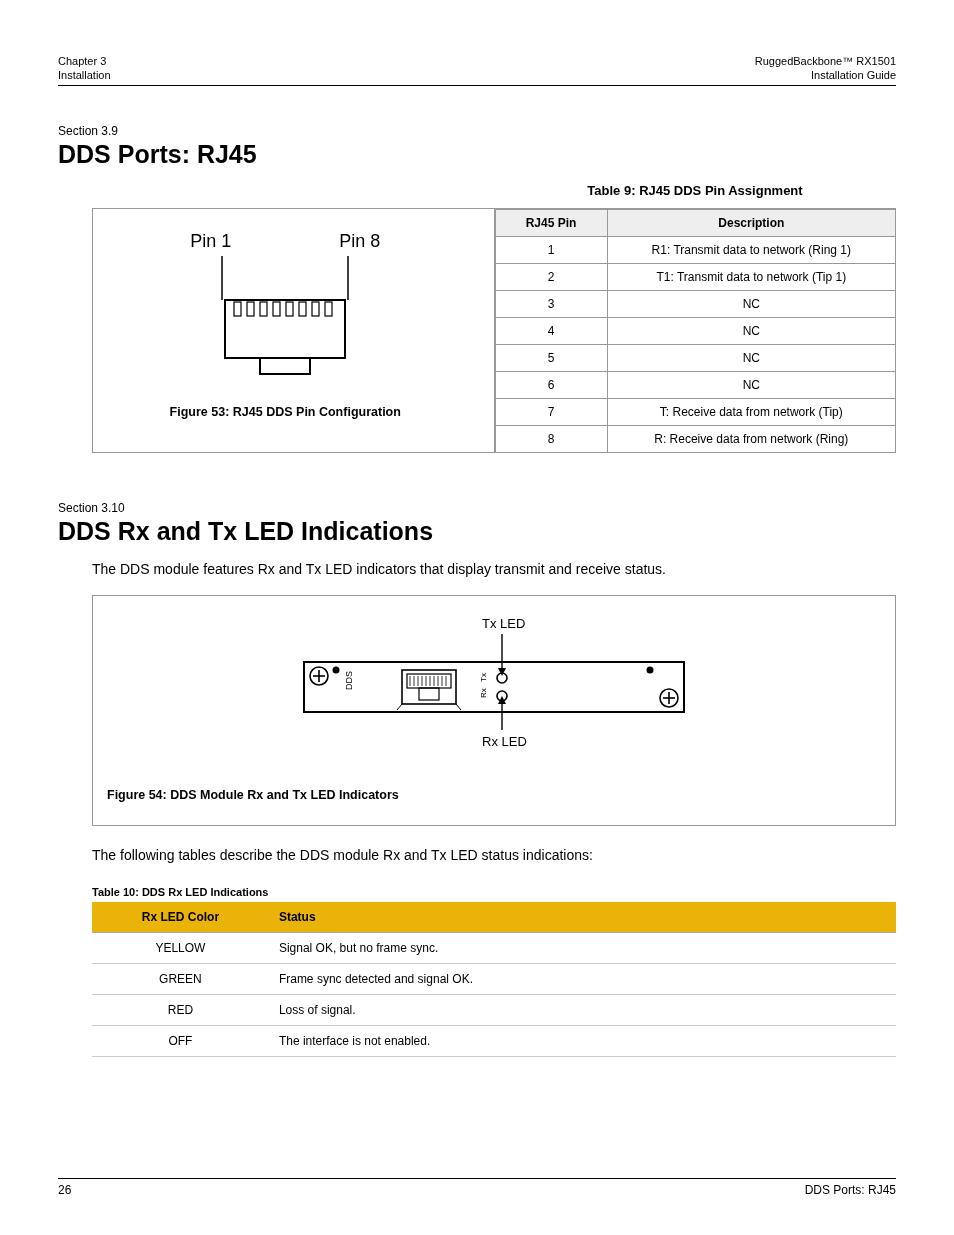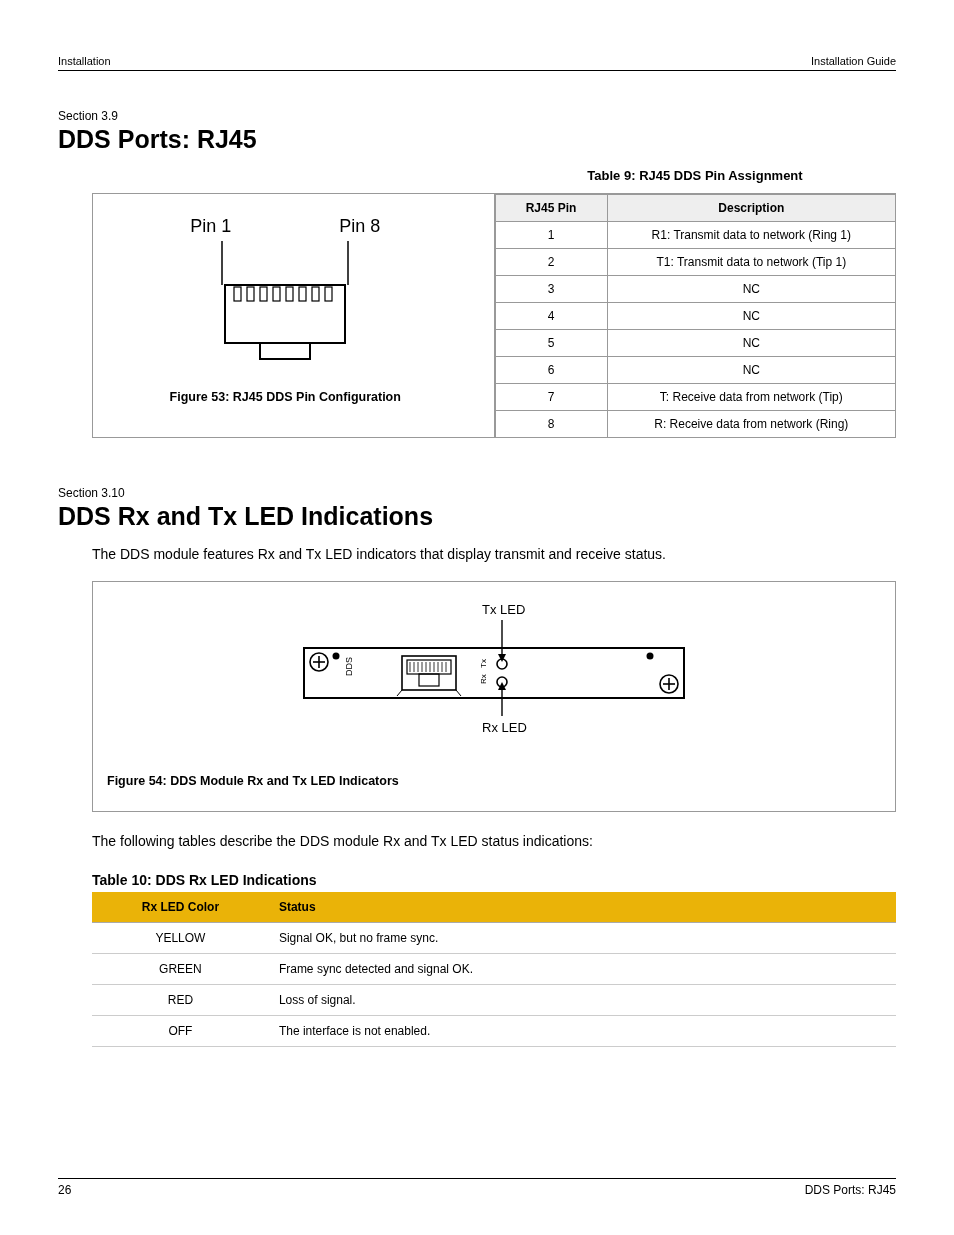--- a/index.html
+++ b/index.html
@@ -33,30 +33,38 @@
   .rj45-drawing { margin-top: 4px; }
   .rj45-labels { display: flex; justify-content: space-between; width: 190px; font-family: Arial; font-size: 18px; margin: 0 auto 4px auto;}
   .fig-box { width: 100%; border: 1px solid #999; padding: 18px 14px 10px 14px; margin-top: 16px; display: flex; flex-direction: column; align-items: center; }
   .fig-box .fig-caption2 { font-size: 12.5px; font-weight: bold; align-self: flex-start; margin-top: 14px; }
   table.led-table { width: 100%; border-collapse: collapse; font-size: 12px; margin-top: 4px; }
   table.led-table th { background: #eab308; font-weight: bold; padding: 8px 10px; border-bottom: 1px solid #aaa; }
   table.led-table th:first-child { text-align: center; width: 22%; }
   table.led-table th:nth-child(2) { text-align: left; }
   table.led-table td { padding: 8px 10px; border-bottom: 1px solid #ccc; }
   table.led-table td:first-child { text-align: center; }
-  .table-title { font-size: 14px; font-weight: bold; margin: 20px 0 2px 0; }
+  .table-title { font-size: 11px; font-weight: bold; margin: 20px 0 2px 0; }
   .ftr { position: absolute; bottom: 38px; left: 58px; right: 58px; }
   .ftr-rule { border: none; border-top: 1px solid #000; margin: 0 0 4px 0; }
   .ftr-row { display: flex; justify-content: space-between; font-size: 12px; }
   svg text { font-family: Arial, Helvetica, sans-serif; }
 </style>
 </head>
 <body>
 
 <div>
+  <div class="hdr-row">
+    <div class="hdr-left">
+      <div>Chapter 3</div>
+    </div>
+    <div class="hdr-right">
+      <div>RuggedBackbone™ RX1501</div>
+    </div>
+  </div>
   <div class="hdr-row">
     <div class="hdr-left">
       <div>Installation</div>
     </div>
     <div class="hdr-right">
       <div>Installation Guide</div>
     </div>
   </div>
   <hr class="hdr-rule">
 </div>

